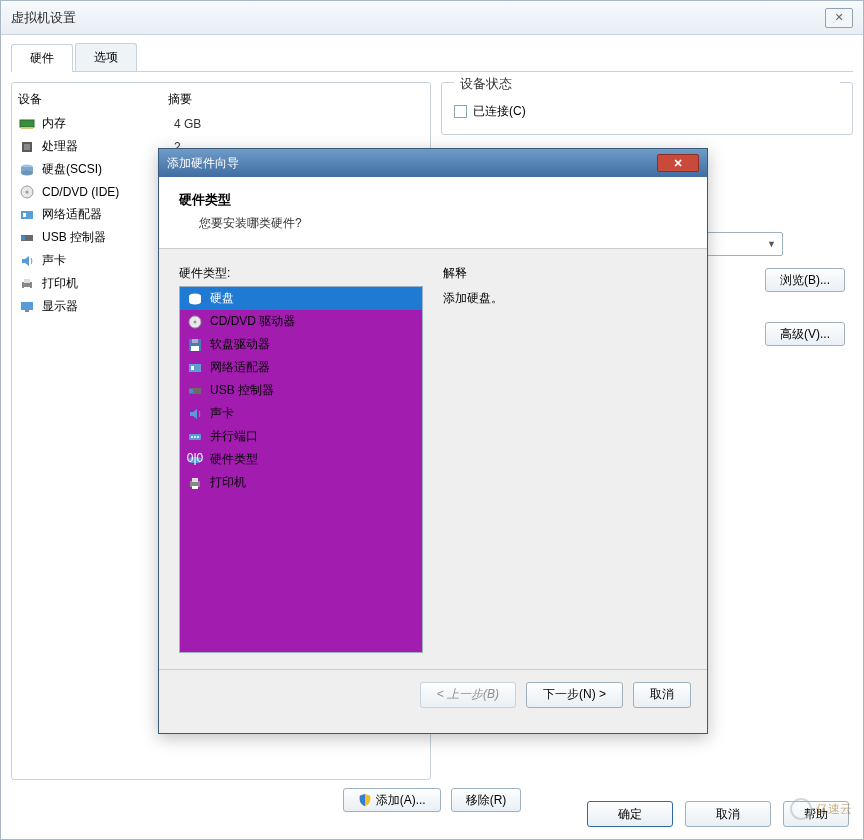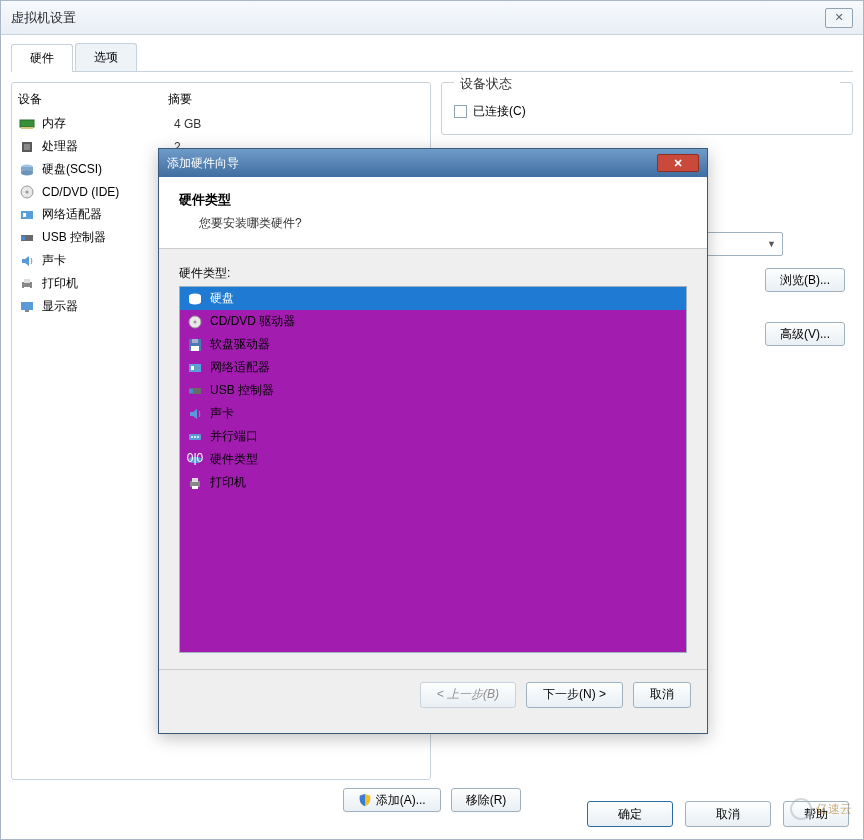--- a/index.html
+++ b/index.html
@@ -324,20 +324,24 @@
               <svg width="16" height="16" viewBox="0 0 16 16">
                 <rect x="3" y="6" width="10" height="6" fill="#888"></rect>
                 <rect x="5" y="3" width="6" height="4" fill="#ddd"></rect>
                 <rect x="5" y="11" width="6" height="3" fill="#fff"></rect>
               </svg>
             </span>
             <span>打印机</span>
           </div>
         </div>
     </div>
+    <div class="exp-wrap">
+      <div class="exp-label">解释</div>
+      <div>添加硬盘。</div>
+    </div>
   </div>
   <div class="wizard-foot">
     <span class="btn disabled">&lt; 上一步(B)</span>
     <span class="btn">下一步(N) &gt;</span>
     <span class="btn">取消</span>
   </div>
 </div>
 
 <div class="watermark">
   <span class="watermark-circle"></span>

